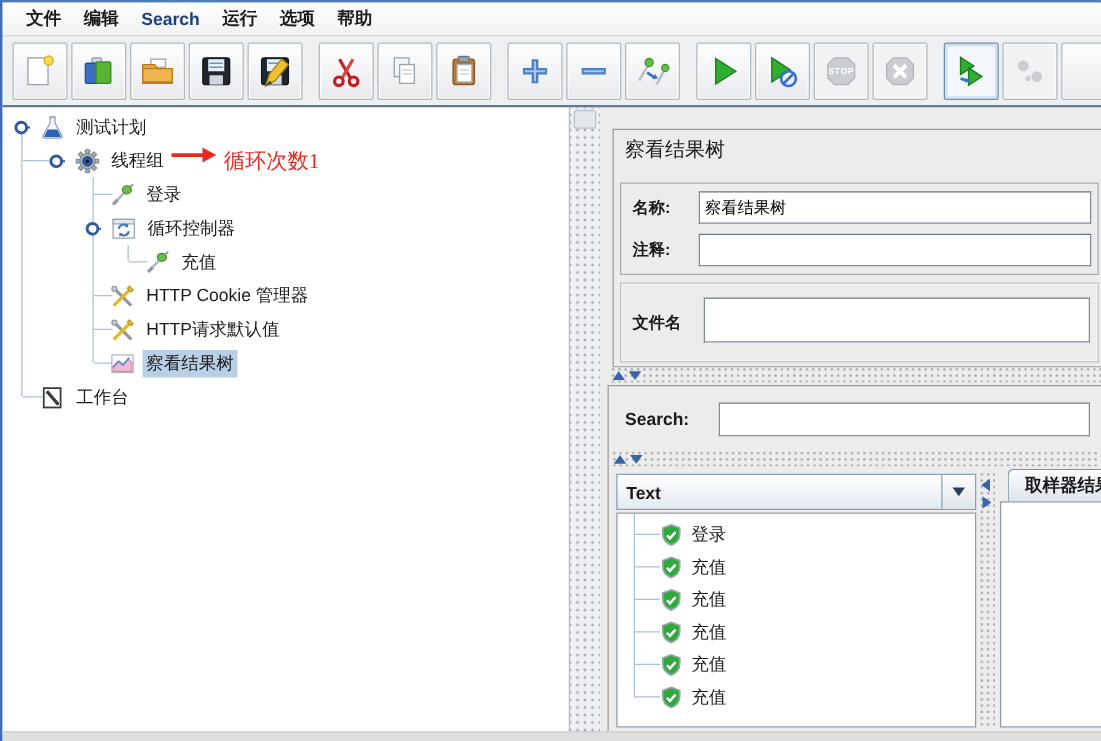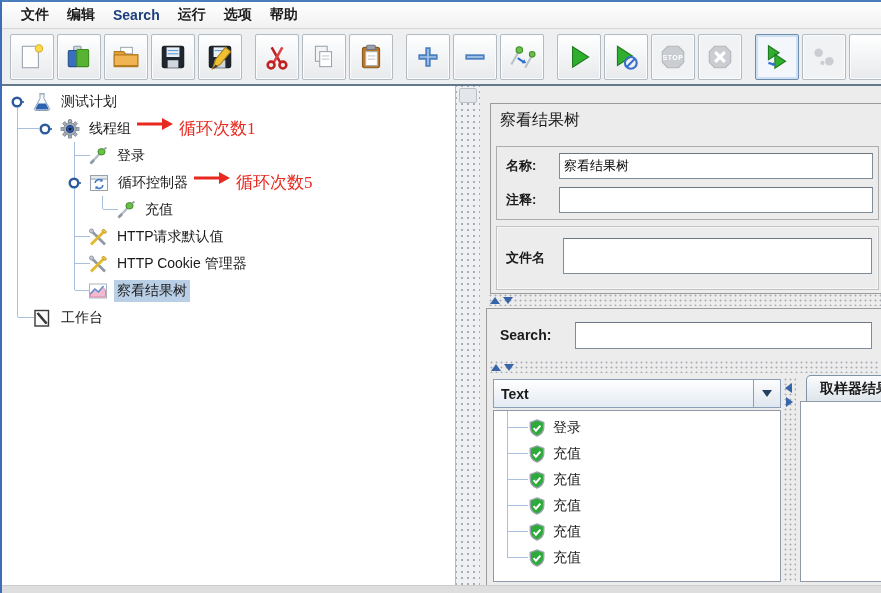--- a/index.html
+++ b/index.html
@@ -355,29 +355,20 @@
               <svg width="100%" height="100%" viewBox="0 0 20 20">
                 <rect x="1.5" y="2.5" width="17" height="15" fill="#ffffff" stroke="#98a2ac"></rect>
                 <rect x="1.5" y="2.5" width="17" height="3.6" fill="#e4e9ee" stroke="#98a2ac"></rect>
                 <path d="M6 10a4 4 0 0 1 7-2" fill="none" stroke="#3b77c2" stroke-width="1.6"></path>
                 <path d="M13.5 5.5v3h-3z" fill="#3b77c2"></path>
                 <path d="M14 12a4 4 0 0 1-7 2" fill="none" stroke="#3b77c2" stroke-width="1.6"></path>
                 <path d="M6.5 16.5v-3h3z" fill="#3b77c2"></path>
               </svg>
             </span>
             <span class="t-label">循环控制器</span>
-            <span class="annot">
-              <span style="display: inline-flex;">
-                <svg width="36" height="14" viewBox="0 0 36 14">
-                  <line x1="0" y1="7" x2="26" y2="7" stroke="#e8291f" stroke-width="3"></line>
-                  <polygon points="25,1 36,7 25,13" fill="#e8291f"></polygon>
-                </svg>
-              </span>
-              <span class="red-text">循环次数5</span>
-            </span>
           </div>
           <div class="tree-row" style="padding-left: 114px;">
             <span class="h-stub" style="left: 101px; width: 15px;"></span>
             <span class="t-icon">
               <svg width="100%" height="100%" viewBox="0 0 20 20">
                 <line x1="2.5" y1="17.5" x2="12" y2="7.5" stroke="#b2bac4" stroke-width="2.2"></line>
                 <line x1="2.5" y1="17.5" x2="6" y2="14" stroke="#8f99a4" stroke-width="2.6"></line>
                 <ellipse cx="13.5" cy="5.8" rx="3.6" ry="3.2" fill="#6abf4a" stroke="#3f8f28"></ellipse>
                 <line x1="16" y1="3.5" x2="18.5" y2="1.5" stroke="#9aa4ae" stroke-width="2"></line>
               </svg>
@@ -387,33 +378,33 @@
           <div class="tree-row" style="padding-left: 86px;">
             <span class="h-stub" style="left: 73px; width: 15px;"></span>
             <span class="t-icon">
               <svg width="100%" height="100%" viewBox="0 0 20 20">
                 <line x1="3" y1="3.5" x2="17" y2="17.5" stroke="#8f99a4" stroke-width="2.6"></line>
                 <circle cx="3.5" cy="4" r="2" fill="#c6ccd4" stroke="#8f99a4"></circle>
                 <line x1="17" y1="3.5" x2="3" y2="17.5" stroke="#e3b82d" stroke-width="2.8"></line>
                 <path d="M15.5 2l3 3-1.5 1.5-3-3z" fill="#f2cf4e" stroke="#b8901e"></path>
               </svg>
             </span>
-            <span class="t-label">HTTP请求默认值</span>
+            <span class="t-label">HTTP Cookie 管理器</span>
           </div>
           <div class="tree-row" style="padding-left: 86px;">
             <span class="h-stub" style="left: 73px; width: 15px;"></span>
             <span class="t-icon">
               <svg width="100%" height="100%" viewBox="0 0 20 20">
                 <line x1="3" y1="3.5" x2="17" y2="17.5" stroke="#8f99a4" stroke-width="2.6"></line>
                 <circle cx="3.5" cy="4" r="2" fill="#c6ccd4" stroke="#8f99a4"></circle>
                 <line x1="17" y1="3.5" x2="3" y2="17.5" stroke="#e3b82d" stroke-width="2.8"></line>
                 <path d="M15.5 2l3 3-1.5 1.5-3-3z" fill="#f2cf4e" stroke="#b8901e"></path>
               </svg>
             </span>
-            <span class="t-label">HTTP Cookie 管理器</span>
+            <span class="t-label">HTTP请求默认值</span>
           </div>
           <div class="tree-row" style="padding-left: 86px;">
             <span class="h-stub" style="left: 73px; width: 15px;"></span>
             <span class="t-icon">
               <svg width="100%" height="100%" viewBox="0 0 20 20">
                 <rect x="1.5" y="3" width="17" height="14" fill="#ffffff" stroke="#aab4be"></rect>
                 <path d="M2.5 16V12l4-4 3.5 3 4.5-5 3 3v7z" fill="#f2b9cf" stroke="#d98ab0"></path>
                 <path d="M2.5 13l4.5-5 3.5 3 5-6" fill="none" stroke="#5b8fd4" stroke-width="1.4"></path>
               </svg>
             </span>

